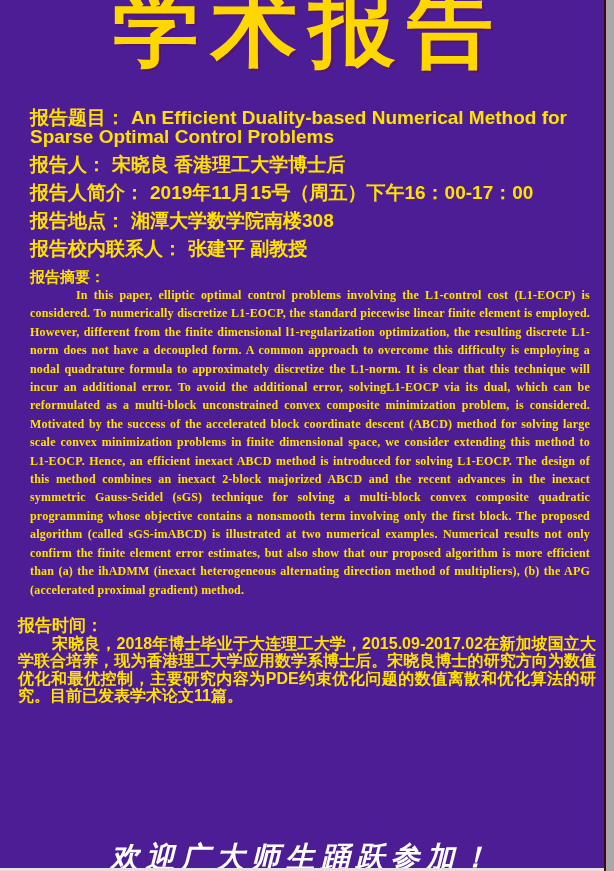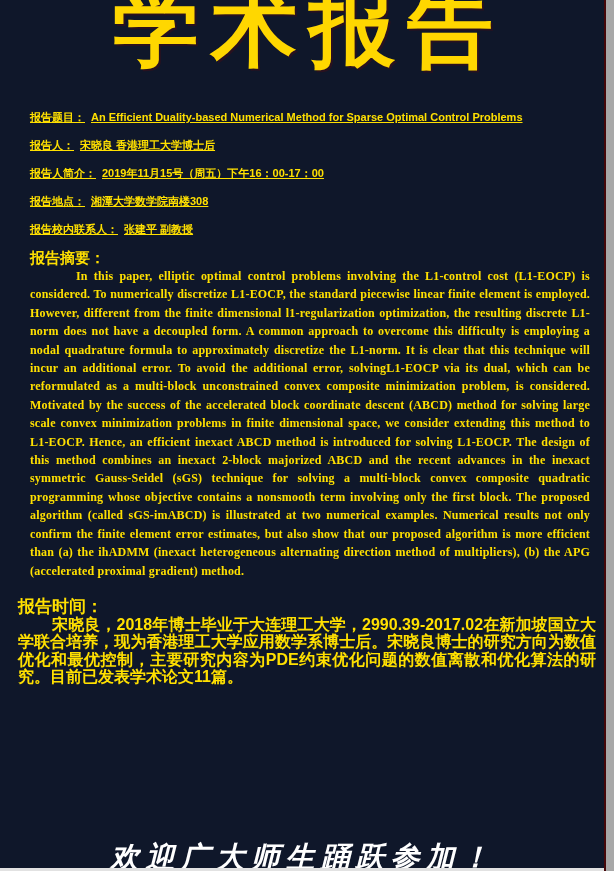--- a/index.html
+++ b/index.html
@@ -1,20 +1,20 @@
 <!DOCTYPE html>
 <html><head>
 <meta charset="utf-8">
 <style>
   html, body { margin: 0; padding: 0; background: #555; }
   .poster {
     position: relative;
     width: 614px;
     height: 871px;
-    background: #0f172a;
+    background: #4c1d95;
     overflow: hidden;
     font-family: "Liberation Sans", sans-serif;
   }
   
   .edge-right {
     position: absolute; top: 0; right: 0;
     width: 8px; height: 100%;
     background: #a8a8a8;
     border-left: 2px solid #46080a;
   }
@@ -40,24 +40,23 @@
     white-space: nowrap;
   }
   .content {
     position: absolute;
     top: 108px; left: 30px;
     width: 560px;
     color: #ffe000;
   }
   .field {
     margin: 0 0 9px 0;
-    font-size: 11px;
+    font-size: 19px;
     font-weight: bold;
     line-height: 19px;
-    text-decoration: underline;
   }
   .field-label { font-weight: bold; }
   .field-value { margin-left: 6px; }
   .abstract-label {
     margin: 0;
     font-size: 15px;
     font-weight: bold;
     line-height: 19px;
   }
   .abstract-text {
@@ -125,21 +124,21 @@
     </p>
 
     <p class="field">
       <span class="field-label">报告校内联系人：</span><span class="field-value">张建平 副教授</span>
     </p>
 
     <p class="abstract-label">报告摘要：</p>
     <p class="abstract-text">In this paper, elliptic optimal control problems involving the L1-control cost (L1-EOCP) is considered. To numerically discretize L1-EOCP, the standard piecewise linear finite element is employed. However, different from the finite dimensional l1-regularization optimization, the resulting discrete L1-norm does not have a decoupled form. A common approach to overcome this difficulty is employing a nodal quadrature formula to approximately discretize the L1-norm. It is clear that this technique will incur an additional error. To avoid the additional error, solvingL1-EOCP via its dual, which can be reformulated as a multi-block unconstrained convex composite minimization problem, is considered. Motivated by the success of the accelerated block coordinate descent (ABCD) method for solving large scale convex minimization problems in finite dimensional space, we consider extending this method to L1-EOCP. Hence, an efficient inexact ABCD method is introduced for solving L1-EOCP. The design of this method combines an inexact 2-block majorized ABCD and the recent advances in the inexact symmetric Gauss-Seidel (sGS) technique for solving a multi-block convex composite quadratic programming whose objective contains a nonsmooth term involving only the first block. The proposed algorithm (called sGS-imABCD) is illustrated at two numerical examples. Numerical results not only confirm the finite element error estimates, but also show that our proposed algorithm is more efficient than (a) the ihADMM (inexact heterogeneous alternating direction method of multipliers), (b) the APG (accelerated proximal gradient) method.</p>
 
     <p class="bio-label">报告时间：</p>
-    <p class="bio-text">宋晓良，2018年博士毕业于大连理工大学，2990.39-2017.02在新加坡国立大学联合培养，现为香港理工大学应用数学系博士后。宋晓良博士的研究方向为数值优化和最优控制，主要研究内容为PDE约束优化问题的数值离散和优化算法的研究。目前已发表学术论文11篇。</p>
+    <p class="bio-text">宋晓良，2018年博士毕业于大连理工大学，2015.09-2017.02在新加坡国立大学联合培养，现为香港理工大学应用数学系博士后。宋晓良博士的研究方向为数值优化和最优控制，主要研究内容为PDE约束优化问题的数值离散和优化算法的研究。目前已发表学术论文11篇。</p>
 
   </div>
 
   <div class="footer">欢迎广大师生踊跃参加！</div>
 
   <div class="edge-bottom"></div>
   <div class="edge-right"></div>
 
 </div>
 

